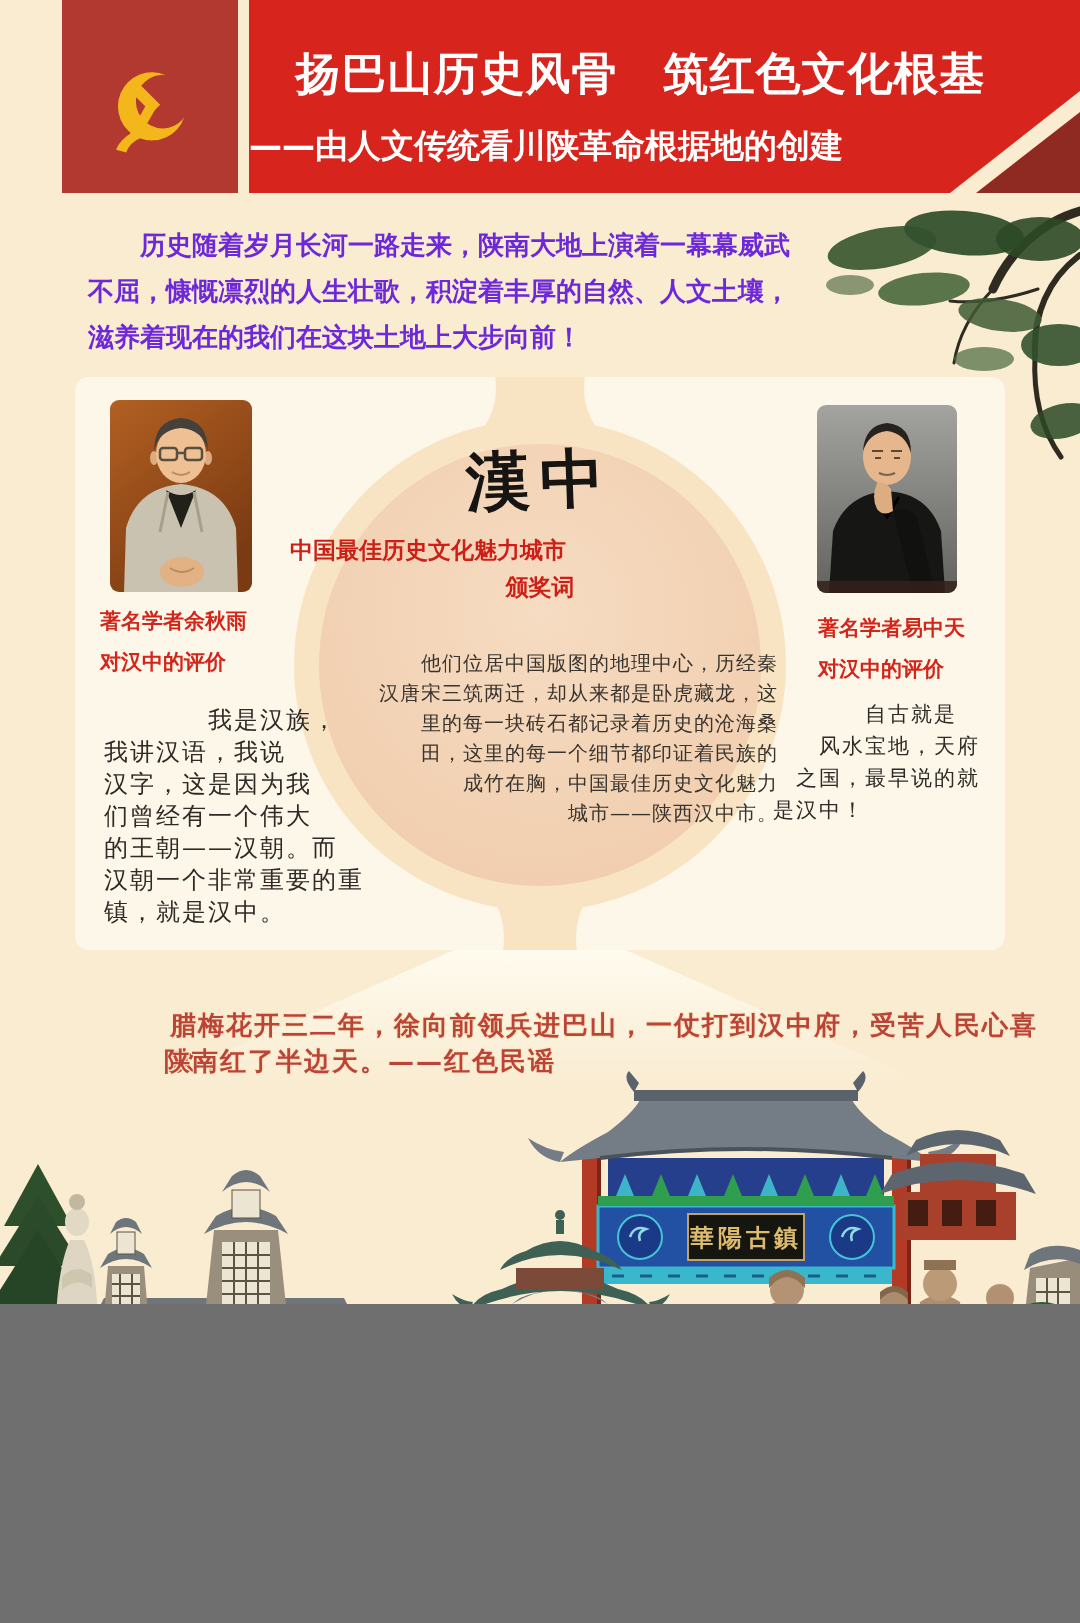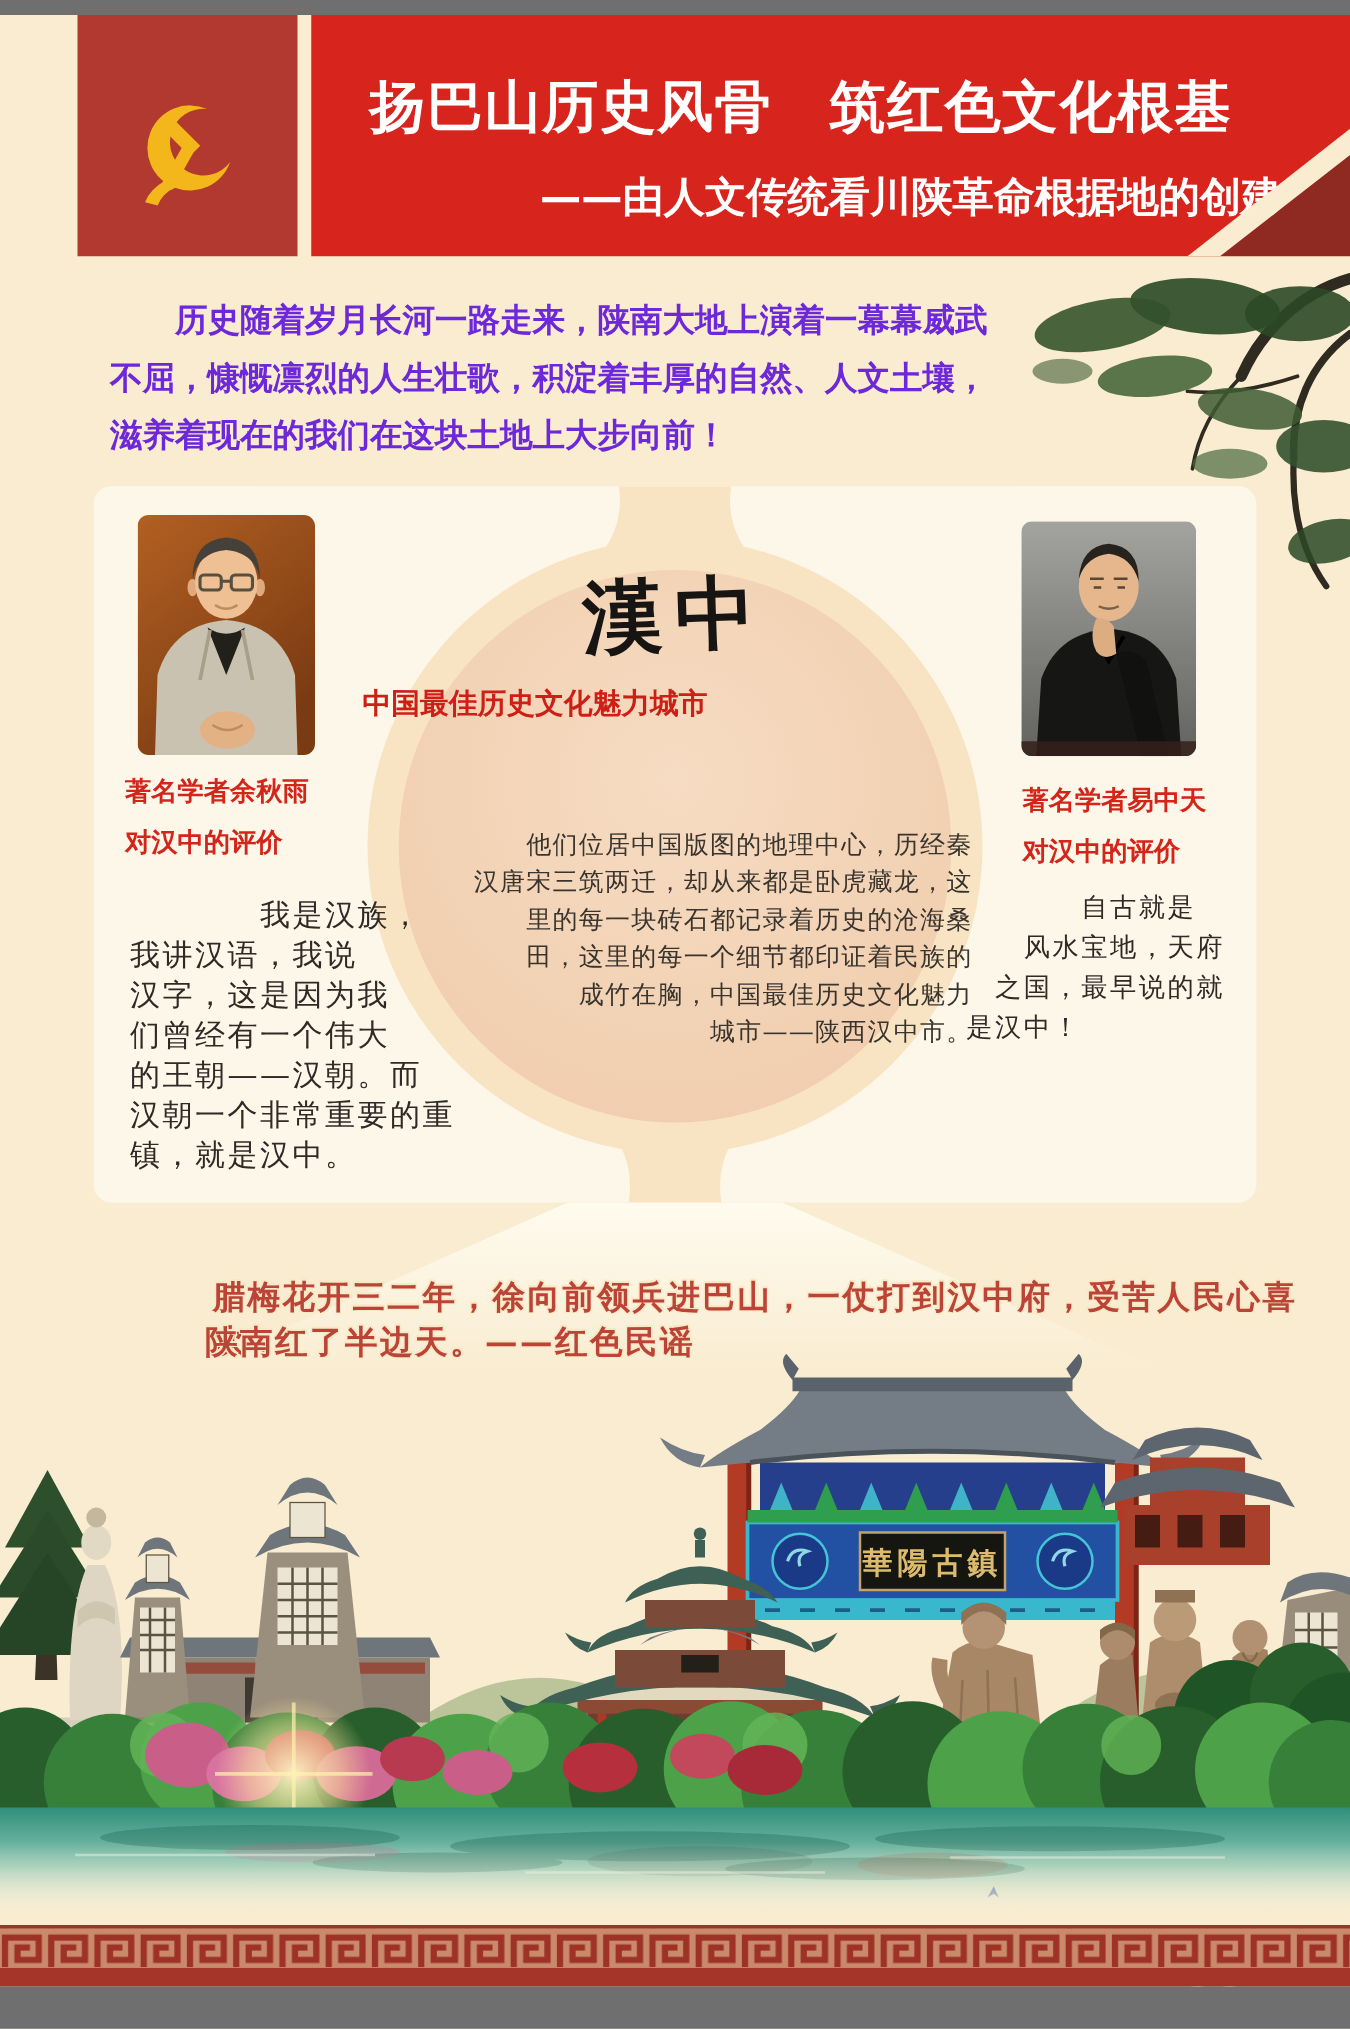--- a/index.html
+++ b/index.html
@@ -1,27 +1,27 @@
 <!DOCTYPE html>
 <html><head>
 <meta charset="utf-8">
 <style>
   *{margin:0;padding:0;box-sizing:border-box}
   body{background:#6f6f6f;font-family:"DejaVu Sans","Liberation Sans",sans-serif}
-  .page{position:relative;width:1080px;height:1577px;margin:12px auto;background:#f9ecd1;overflow:hidden}
+  .page{position:relative;width:1080px;height:1304px;margin:0 auto;background:#f9ecd1;overflow:hidden}
   .abs{position:absolute}
   .serif{font-family:"DejaVu Serif","Liberation Serif",serif}
   .pre{white-space:pre-line}
 
   
   .emblem-block{left:62px;top:0;width:176px;height:193px;background:#b2392f;z-index:3}
   .emblem-block svg{position:absolute;left:43px;top:66px}
   .banner{left:249px;top:0;right:0;height:193px;background:#d7241c;z-index:3;overflow:hidden}
   .banner-title{position:absolute;left:0;right:48px;top:44px;text-align:center;font-size:45px;font-weight:bold;color:#ffffff;letter-spacing:1px}
-  .banner-sub{position:absolute;left:0;right:54px;top:124px;text-align:right;font-size:33px;font-weight:bold;color:#ffffff}
+  .banner-sub{position:absolute;left:0;right:54px;top:124px;text-align:left;font-size:33px;font-weight:bold;color:#ffffff}
   .banner-corner{position:absolute;right:0;bottom:0;width:130px;height:193px}
 
   
   .tree{left:812px;top:193px;width:268px;height:292px;z-index:5}
 
   
   .intro{left:88px;top:222px;width:820px;font-size:26px;line-height:46px;font-weight:bold;color:#6d28d9;z-index:2}
 
   
   .card{left:75px;top:377px;width:930px;height:573px;background:#fdf7e9;border-radius:14px;z-index:2}
@@ -120,20 +120,21 @@
       </defs>
       <path d="M420,0 Q428,50 370,84 Q465,66 560,84 Q502,50 510,0 Z" fill="#f8e4c3"></path>
       <path d="M428,573 Q436,518 378,490 Q465,512 552,490 Q494,518 502,573 Z" fill="#f8e4c3"></path>
       <circle cx="465" cy="288" r="246" fill="#f8e4c3"></circle>
       <circle cx="465" cy="288" r="221" fill="url(#pg)"></circle>
     </svg>
   </div>
 
   <div class="abs hz serif">漢中</div>
   <div class="abs award-title">中国最佳历史文化魅力城市</div>
+  <div class="abs award-sub">颁奖词</div>
   <div class="abs award-body serif pre">　　他们位居中国版图的地理中心，历经秦
 汉唐宋三筑两迁，却从来都是卧虎藏龙，这
 里的每一块砖石都记录着历史的沧海桑
 田，这里的每一个细节都印证着民族的
 成竹在胸，中国最佳历史文化魅力
 城市——陕西汉中市。</div>
 
   <div class="abs photo photo-l">
     <svg width="142" height="192" viewBox="0 0 142 192">
       <defs>

